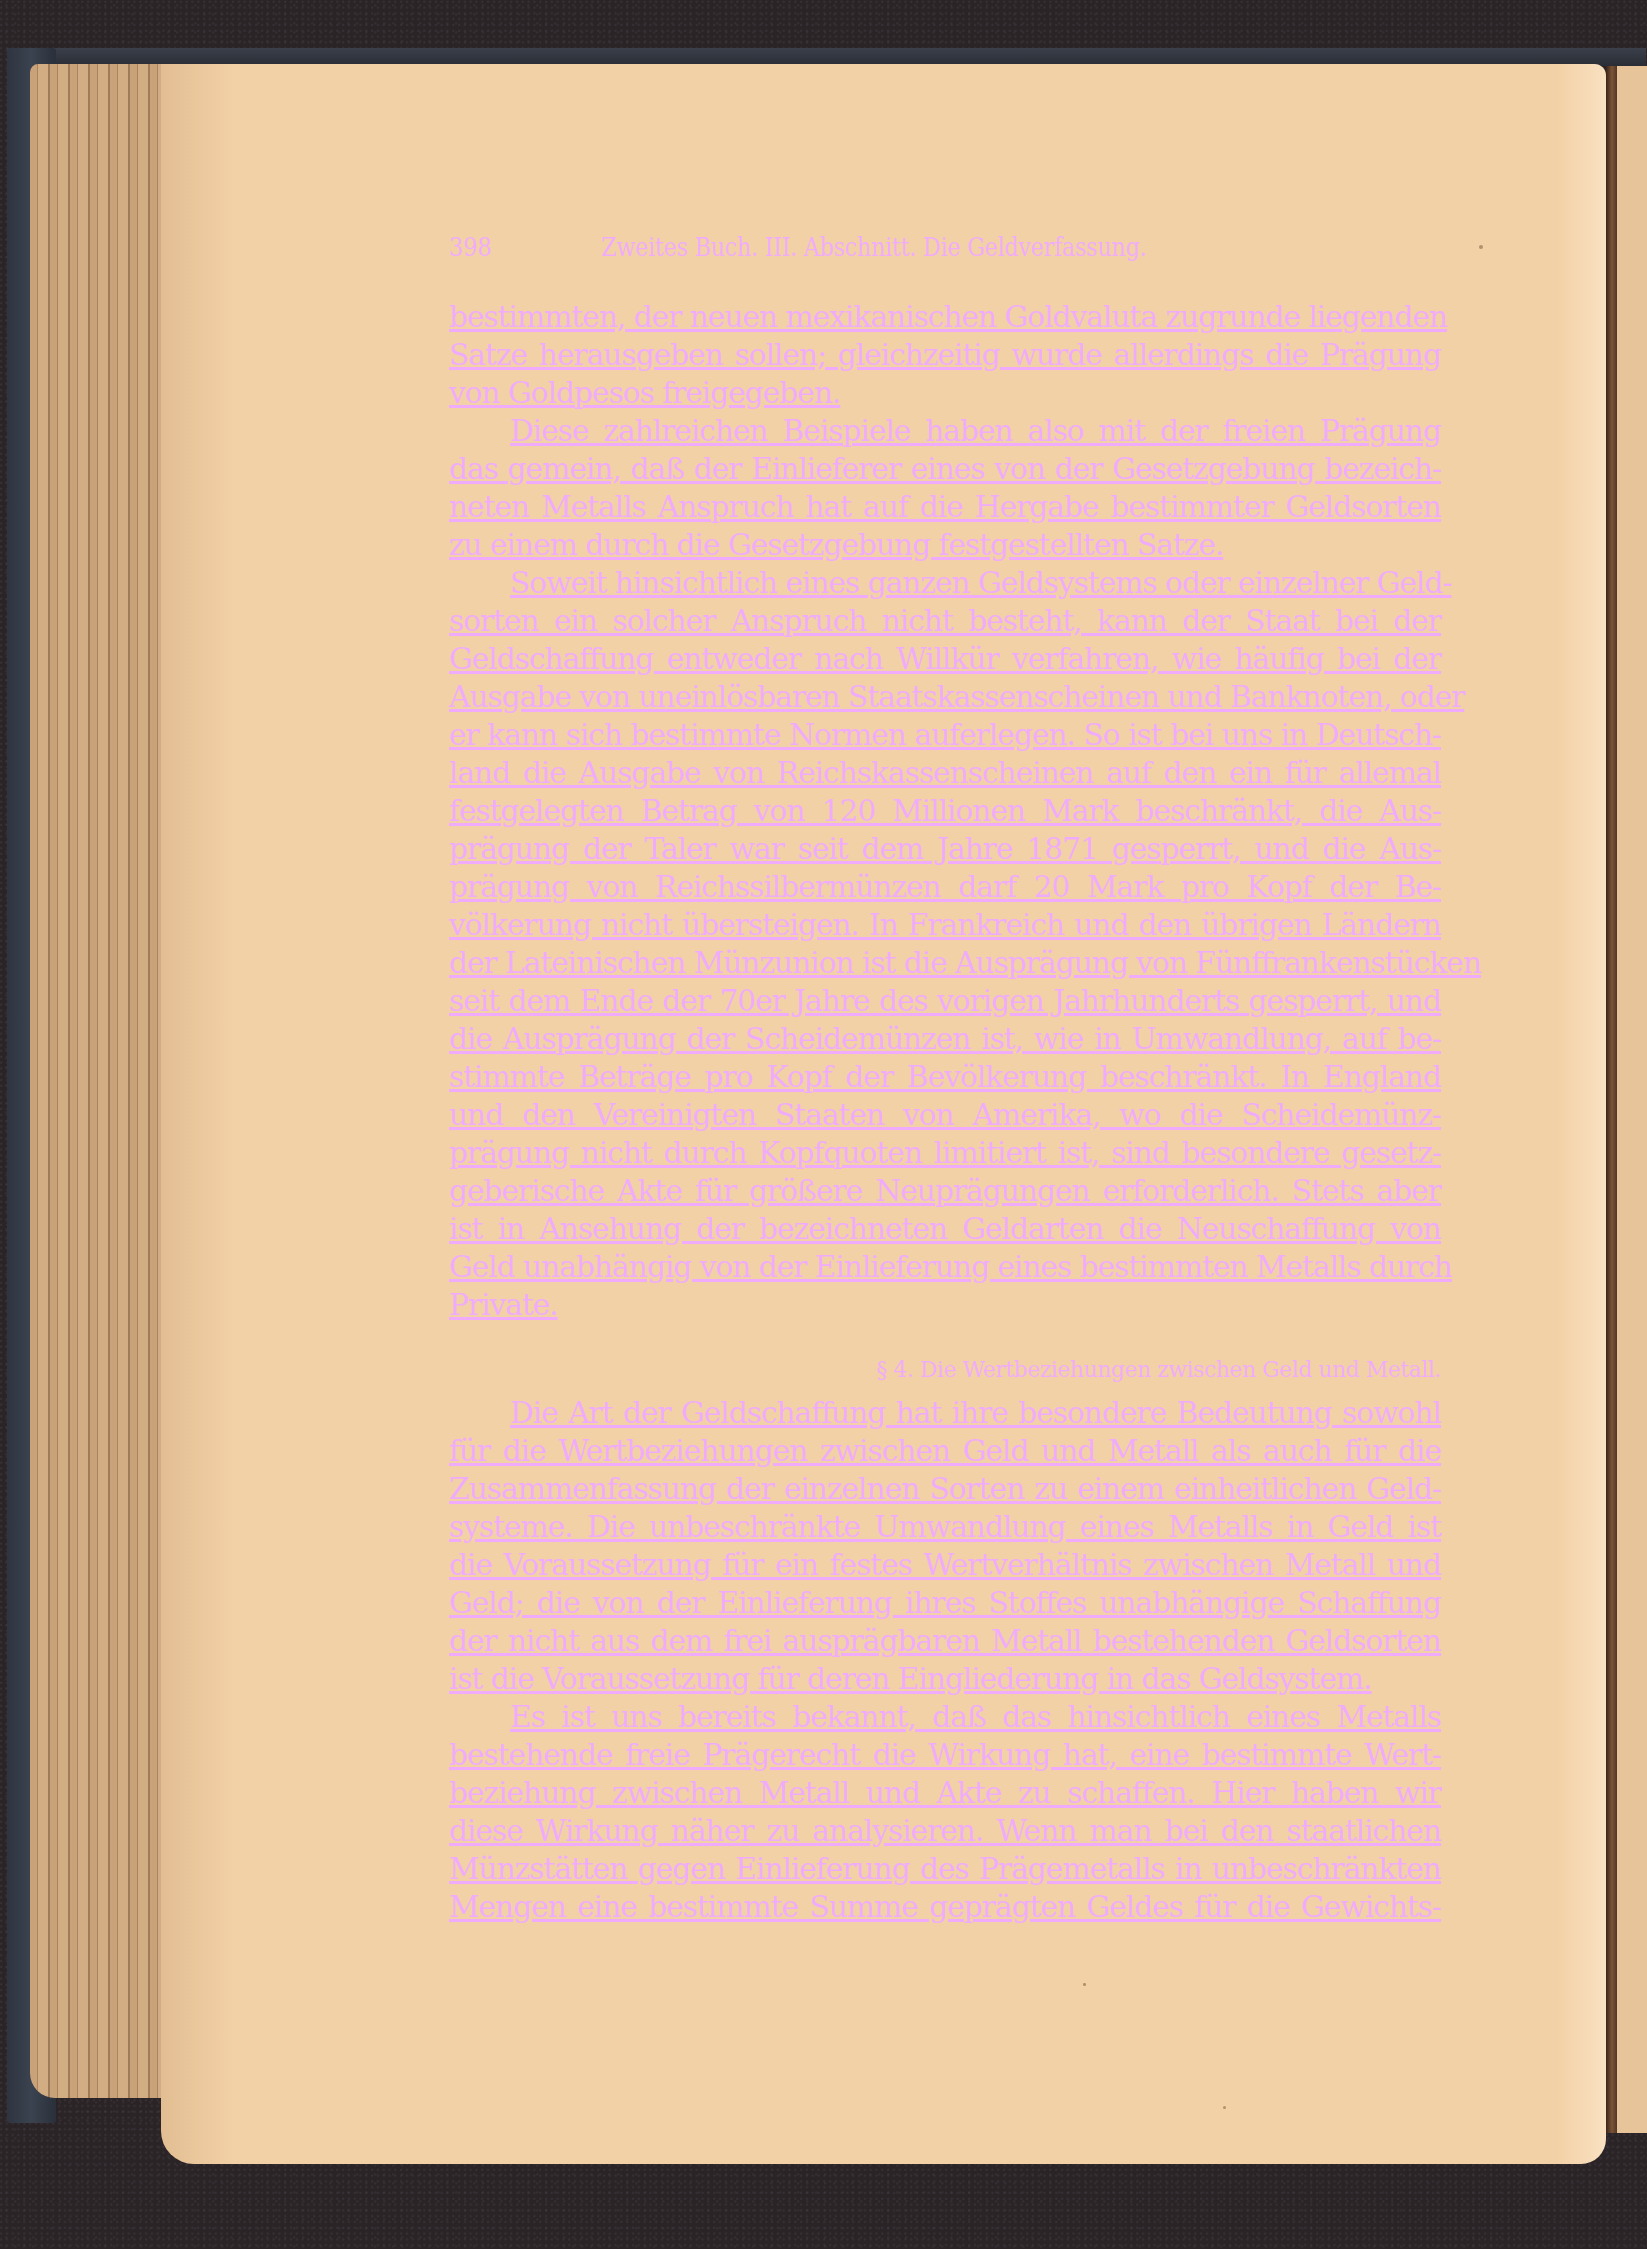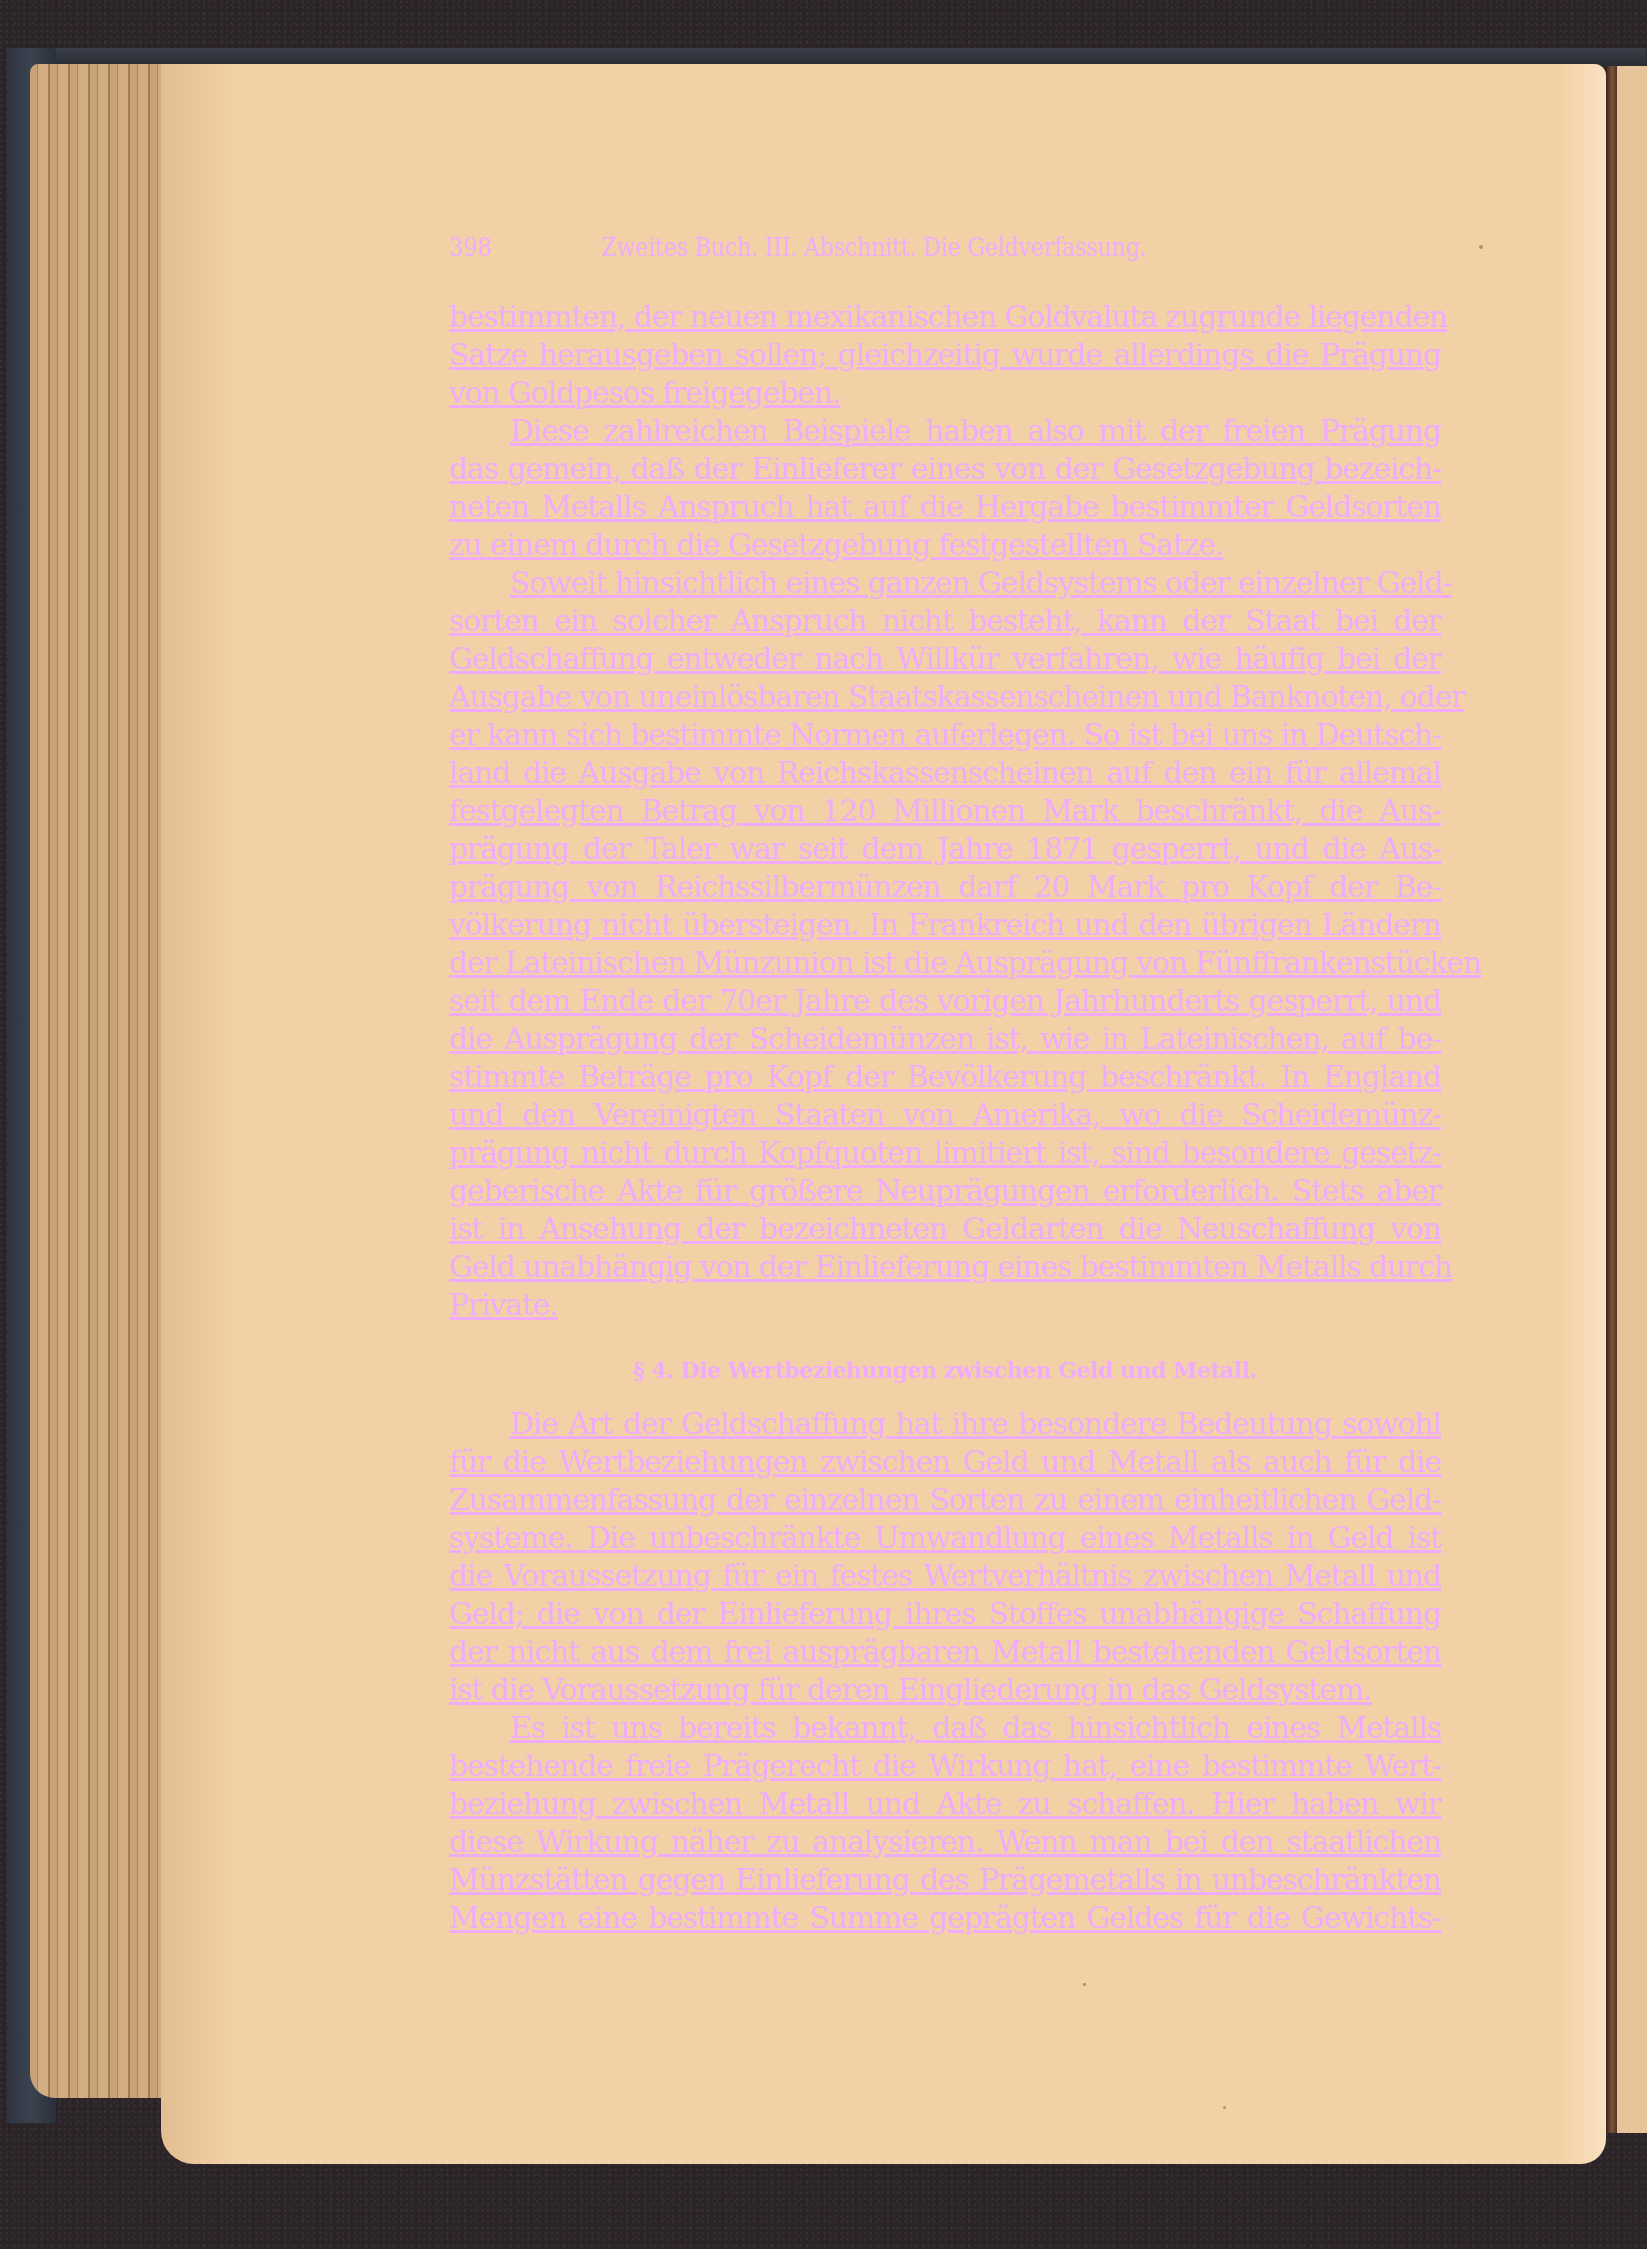--- a/index.html
+++ b/index.html
@@ -125,26 +125,26 @@
       word-spacing: 0px;
       text-decoration: underline;
     }
     .line.last {
       text-align-last: left;
     }
     .line.indent {
       padding-left: 61px;
     }
     .section-heading {
-      text-align: center;
+      text-align: right;
       font-size: 22px;
-      font-weight: bold;
+      font-weight: normal;
       letter-spacing: -0.5px;
       margin-top: 33px;
-      margin-bottom: 15px;
+      margin-bottom: 4px;
       height: 33px;
     }
     
     .spot {
       position: absolute;
       border-radius: 50%;
       background: rgba(120,80,50,0.5);
     }
   </style>
 </head>
@@ -187,21 +187,21 @@
         <span class="line">Geldschaffung entweder nach Willkür verfahren, wie häufig bei der</span>
         <span class="line">Ausgabe von uneinlösbaren Staatskassenscheinen und Banknoten, oder</span>
         <span class="line">er kann sich bestimmte Normen auferlegen. So ist bei uns in Deutsch-</span>
         <span class="line">land die Ausgabe von Reichskassenscheinen auf den ein für allemal</span>
         <span class="line">festgelegten Betrag von 120 Millionen Mark beschränkt, die Aus-</span>
         <span class="line">prägung der Taler war seit dem Jahre 1871 gesperrt, und die Aus-</span>
         <span class="line">prägung von Reichssilbermünzen darf 20 Mark pro Kopf der Be-</span>
         <span class="line">völkerung nicht übersteigen. In Frankreich und den übrigen Ländern</span>
         <span class="line">der Lateinischen Münzunion ist die Ausprägung von Fünffrankenstücken</span>
         <span class="line">seit dem Ende der 70er Jahre des vorigen Jahrhunderts gesperrt, und</span>
-        <span class="line">die Ausprägung der Scheidemünzen ist, wie in Lateinischen, auf be-</span>
+        <span class="line">die Ausprägung der Scheidemünzen ist, wie in Umwandlung, auf be-</span>
         <span class="line">stimmte Beträge pro Kopf der Bevölkerung beschränkt. In England</span>
         <span class="line">und den Vereinigten Staaten von Amerika, wo die Scheidemünz-</span>
         <span class="line">prägung nicht durch Kopfquoten limitiert ist, sind besondere gesetz-</span>
         <span class="line">geberische Akte für größere Neuprägungen erforderlich. Stets aber</span>
         <span class="line">ist in Ansehung der bezeichneten Geldarten die Neuschaffung von</span>
         <span class="line">Geld unabhängig von der Einlieferung eines bestimmten Metalls durch</span>
         <span class="line last">Private.</span>
       </div>
     </div>
 

